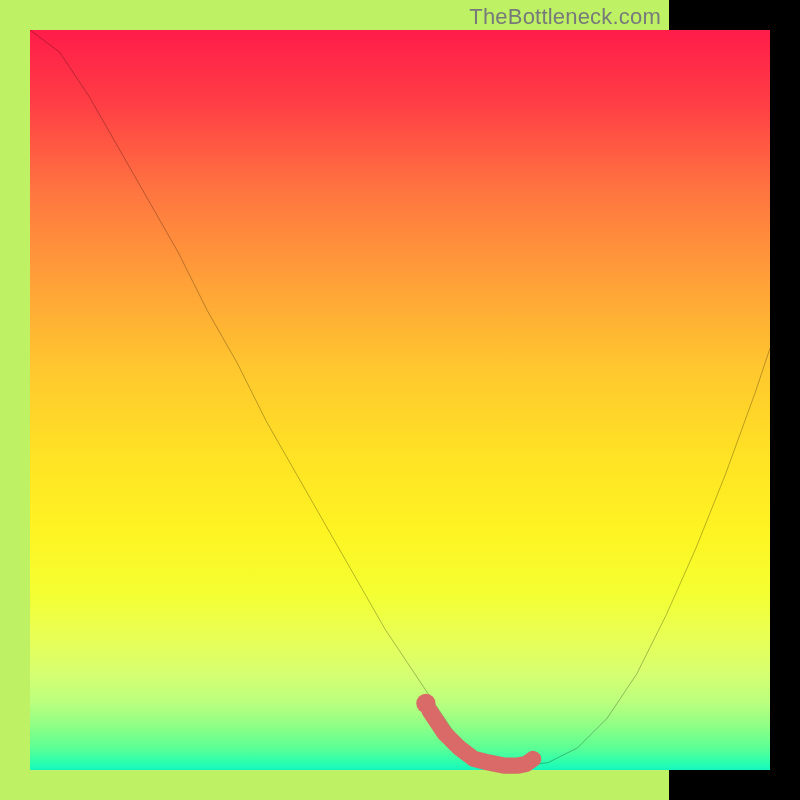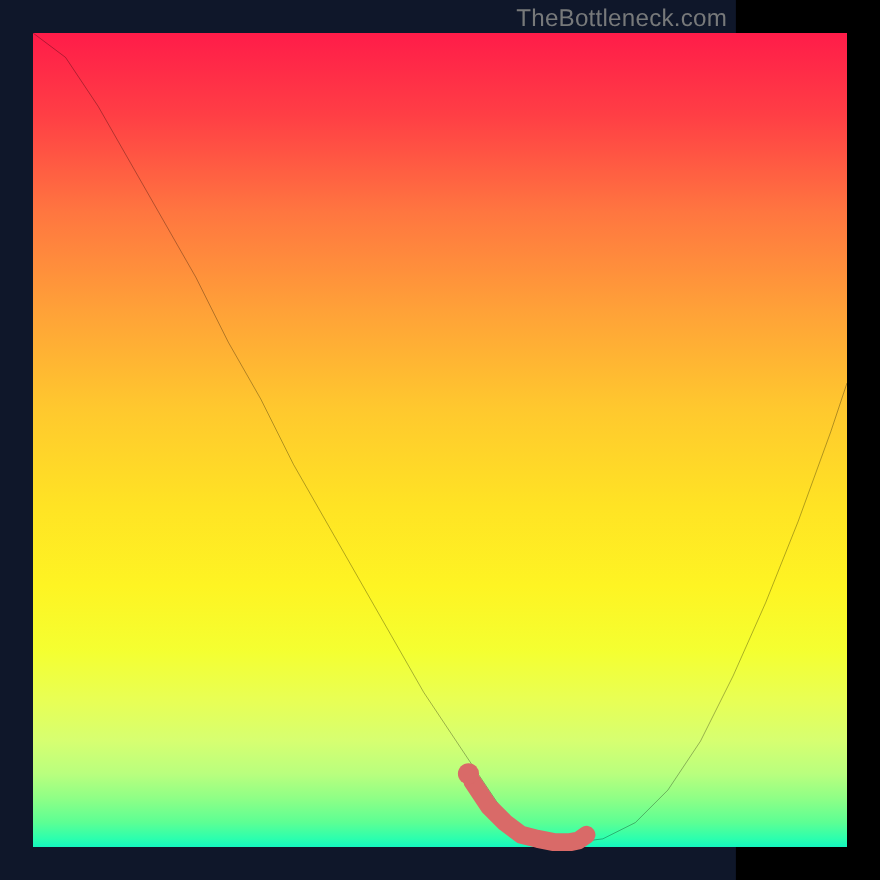--- a/index.html
+++ b/index.html
@@ -7,21 +7,21 @@
     padding: 0;
     width: 800px;
     height: 800px;
     background: #000000;
     overflow: hidden;
   }
   .stage {
     position: relative;
     width: 669px;
     height: 800px;
-    background: #0f172a;
+    background: #bef264;
   }
   .plot-area {
     position: absolute;
     left: 30px;
     top: 30px;
     width: 740px;
     height: 740px;
     background: linear-gradient(
       to bottom,
       #ff1c49 0%,

